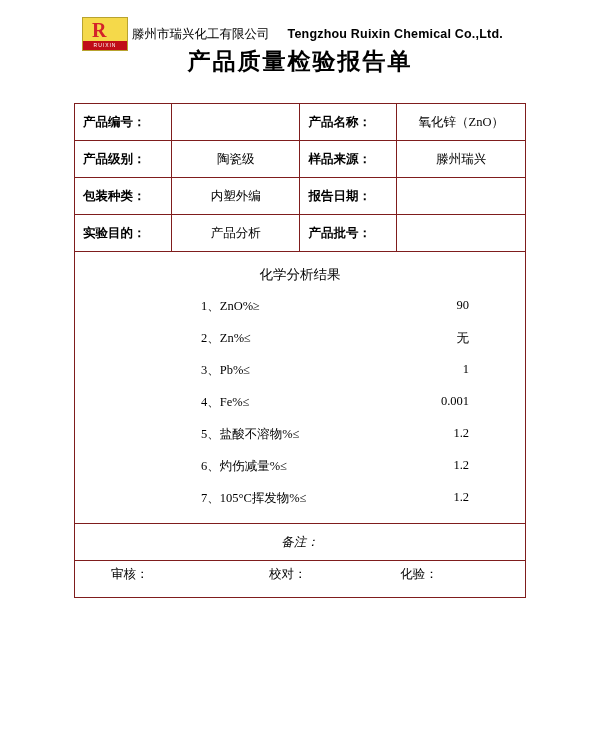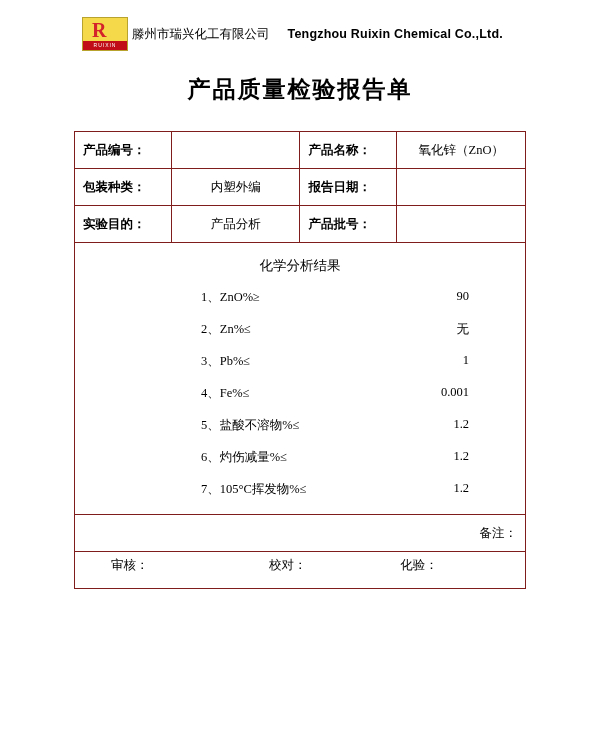--- a/index.html
+++ b/index.html
@@ -79,21 +79,20 @@
     letter-spacing: 0.2px;
   }
 
   
   .title {
     text-align: center;
     font-family: "Liberation Serif", serif;
     font-size: 23px;
     font-weight: bold;
     letter-spacing: 2px;
-    margin-top: 28px;
   }
 
   
   .table-wrap {
     margin: 26px auto 0 auto;
     width: 452px;
   }
   table.report {
     width: 452px;
     border-collapse: collapse;
@@ -152,22 +151,23 @@
   .res-val {
     width: 180px;
     text-align: right;
     padding-right: 26px;
     box-sizing: border-box;
   }
 
   td.remark {
     height: 46px;
     font-weight: normal;
-    text-align: right;
+    text-align: center;
     padding-left: 12px;
+    font-style: italic;
   }
   td.signoff {
     height: 66px;
     padding: 0;
     position: relative;
   }
   .sign-row {
     display: flex;
     align-items: flex-end;
     height: 100%;
@@ -200,20 +200,26 @@
   <div class="table-wrap">
     <table class="report">
       <tbody>
         <tr>
           <td class="label">产品编号：</td>
           <td class="value-left"></td>
           <td class="label">产品名称：</td>
           <td class="value">氧化锌（ZnO）</td>
         </tr>
         <tr>
+          <td class="label">产品级别：</td>
+          <td class="value-left">陶瓷级</td>
+          <td class="label">样品来源：</td>
+          <td class="value">滕州瑞兴</td>
+        </tr>
+        <tr>
           <td class="label">包装种类：</td>
           <td class="value-left">内塑外编</td>
           <td class="label">报告日期：</td>
           <td class="value"></td>
         </tr>
         <tr>
           <td class="label">实验目的：</td>
           <td class="value-left">产品分析</td>
           <td class="label">产品批号：</td>
           <td class="value"></td>

